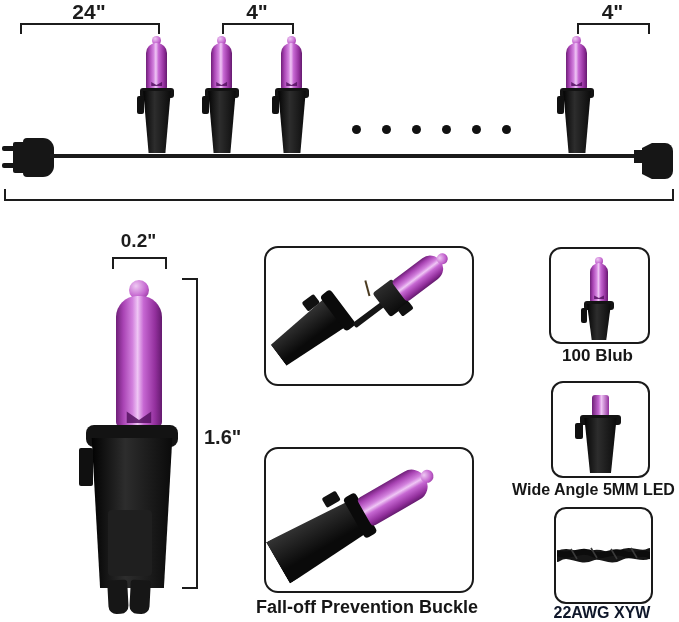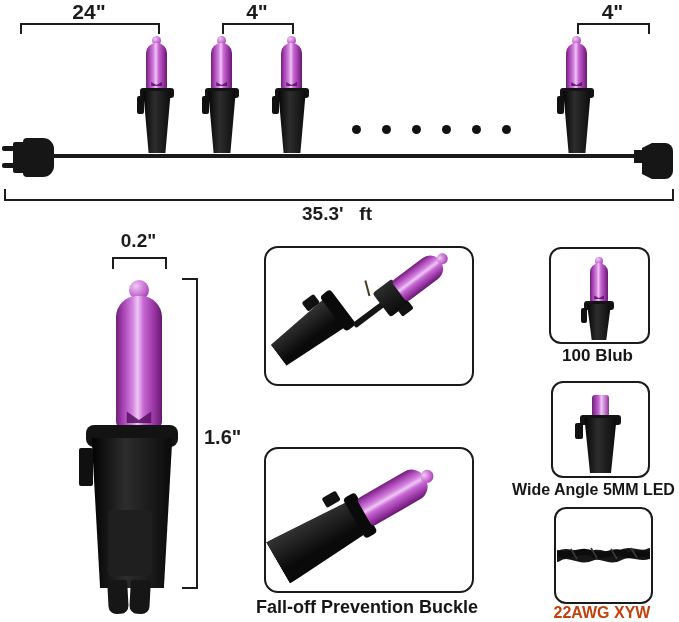--- a/index.html
+++ b/index.html
@@ -120,21 +120,20 @@
     <div class="dots" style="left:352px; top:125px;">
       <div class="dot"></div>
         <div class="dot"></div>
         <div class="dot"></div>
       <div class="dot"></div>
         <div class="dot"></div>
         <div class="dot"></div>
     </div>
 
     <div class="bracket-up" style="left:4px; top:189px; width:666px; height:10px;"></div>
-    <div class="lbl" style="left:4px; top:203px; width:666px; font-size:19px;">35.3'   ft</div>
   </div>
 
   <div class="abs" style="left:0;top:228px;width:260px;height:394px;">
 
     <div class="lbl" style="left:96px; top:2px; width:85px; font-size:19px;">0.2"</div>
     <div class="bracket-down" style="left:112px; top:29px; width:51px; height:10px;"></div>
 
     <div class="abs" style="left:86px; top:52px; width:92px; height:342px;">
       <div class="knob" style="left:43px; top:0; width:20px; height:20px;"></div>
       <div class="glass" style="left:30px; top:16px; width:46px; height:131px; border-radius:21px 21px 5px 5px;"></div>
@@ -206,15 +205,15 @@
   </div>
   <div class="lbl" style="left:508px; top:481px; width:171px; font-size:16px; color:#161616;">Wide Angle 5MM LED</div>
 
   <div class="fbox" style="left:554px; top:507px; width:95px; height:93px; border-radius:12px;">
     <svg width="93" height="38" viewBox="0 0 93 38" style="position:absolute; left:1px; top:28px;">
       <path d="M0,20 C12,11 22,25 34,19 C44,14 52,25 64,18 C74,12 84,22 93,16" stroke="#161616" stroke-width="10" fill="none" stroke-linecap="round"></path>
       <path d="M0,16 C12,22 24,10 36,17 C46,22 56,11 68,17 C78,21 86,13 93,19" stroke="#0c0c0c" stroke-width="6" fill="none" stroke-linecap="round"></path>
       <path d="M14,12 l6,10 M34,11 l6,10 M54,12 l6,10 M74,11 l6,10" stroke="#3a3a3a" stroke-width="1.6" fill="none"></path>
     </svg>
   </div>
-  <div class="lbl" style="left:544px; top:604px; width:116px; font-size:16px; color:#c2410c;">22AWG XYW</div>
+  <div class="lbl" style="left:544px; top:604px; width:116px; font-size:16px; color:#0f172a;">22AWG XYW</div>
 
 </div>
 
 </body></html>

